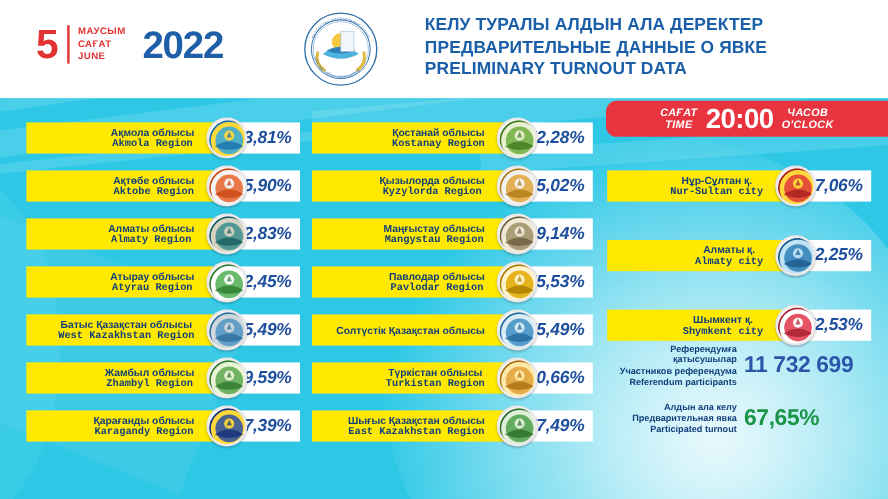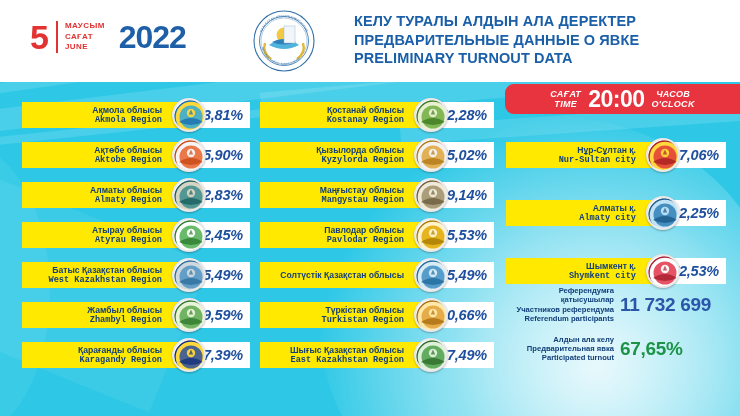--- a/index.html
+++ b/index.html
@@ -98,21 +98,21 @@
     position:relative; height:26px; margin-bottom:14px;
     display:flex; align-items:center;
   }
   .row-bar {
     position:absolute; left:0; top:0; height:26px;
     background:#ffe900;
     display:flex; align-items:center; justify-content:flex-end;
     padding-right:28px;
   }
   .row-name {
-    text-align:right; color:#113f7a; font-weight:bold;
+    text-align:center; color:#113f7a; font-weight:bold;
     font-size:8.6px; line-height:10px; letter-spacing:0;
   }
   .row-name .kz { display:block; }
   .row-name .en { display:block;font-family:Liberation Mono, monospace; }
   .row-pct-box {
     position:absolute; top:0; height:26px;
     background:#ffffff;
     display:flex; align-items:center; justify-content:flex-end;
     padding-right:7px;
   }

